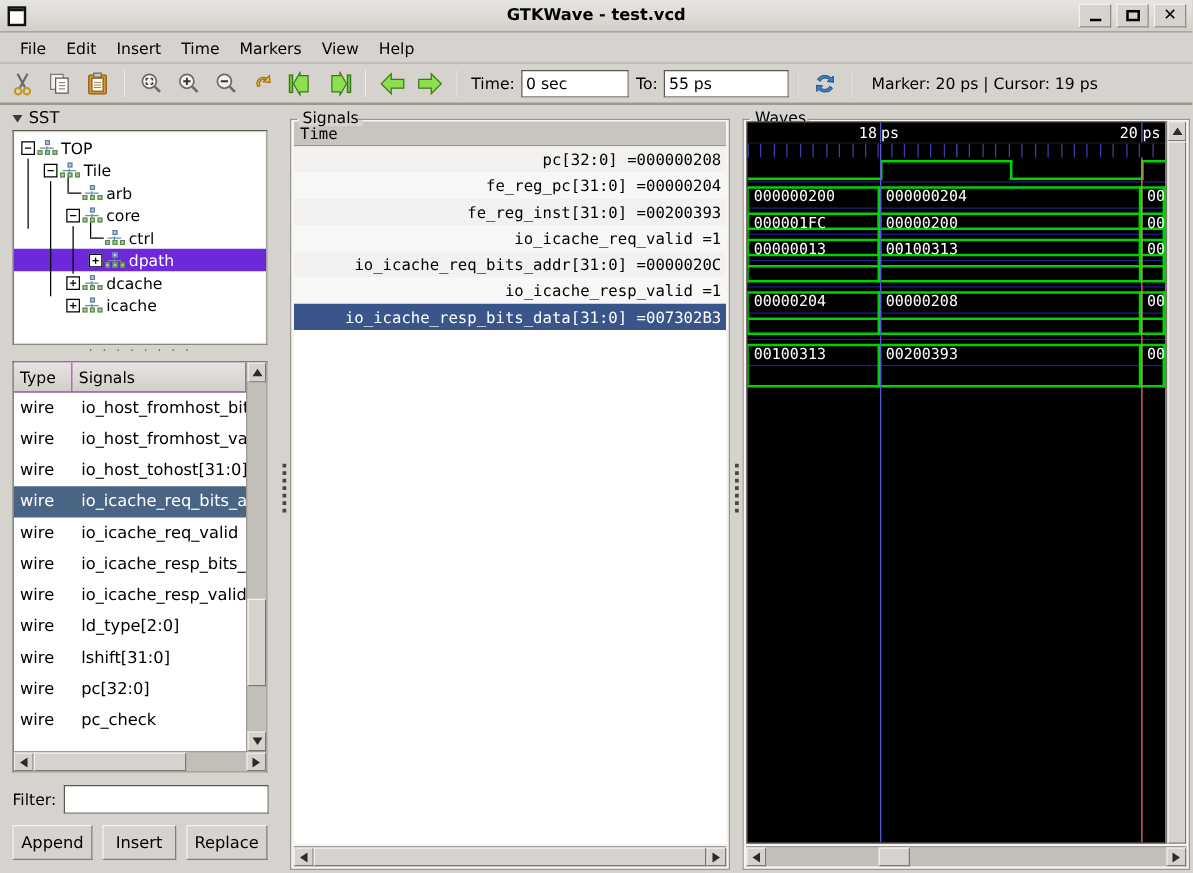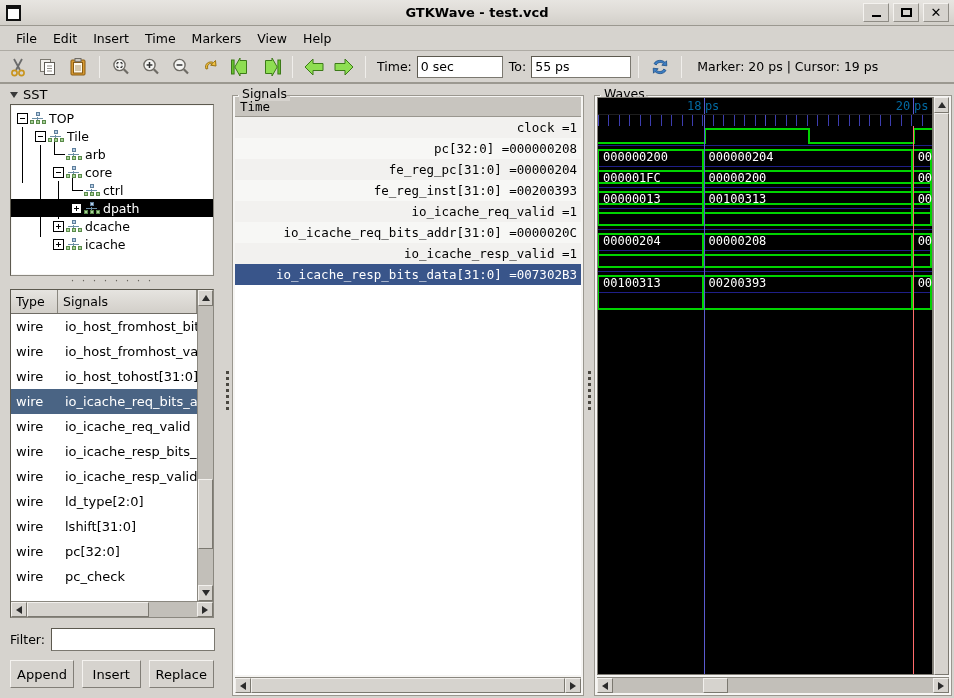--- a/index.html
+++ b/index.html
@@ -173,21 +173,21 @@
   #tree {
     padding: 4px 0 0 0;
     font-size: 12.5px;
   }
   .tnode {
     height: 18px;
     display: flex; align-items: center;
     position: relative;
     white-space: nowrap;
   }
-  .tnode.sel { background: #000000; color: #fff; }
+  .tnode.sel { background: #6d28d9; color: #fff; }
   .tbox {
     width: 11px; height: 11px;
     border: 1px solid #000;
     background: #fff;
     position: relative;
     flex: none;
     margin-right: 2px;
     cursor: pointer;
   }
   .tbox::before {
@@ -465,21 +465,21 @@
     flex: 1; min-width: 0;
     background: #000;
     position: relative;
     overflow: hidden;
     border: 1px solid #7f7c75;
   }
   #wave-ruler {
     height: 17px;
     position: relative;
     background: #000;
-    color: #0369a1;
+    color: #ffffff;
     font-family: "DejaVu Sans Mono", monospace;
     font-size: 12px;
     border-bottom: 1px solid #1e1e1e;
   }
   .ruler-lbl { position: absolute; top: 1px; white-space: nowrap; }
   #wave-ticks {
     height: 11px; position: relative; background: #000;
   }
   .tick { position: absolute; top: 0; width: 1px; height: 11px; background: #3d3daf; }
   .tick.major { height: 11px; background: #4a4ac6; }
@@ -879,21 +879,20 @@
           <i></i>
         </div>
     </div>
 
     <div id="sig-panel">
       <div id="sig-frame" class="frame-legend">
         <span class="legend-txt">Signals</span>
         <div id="sig-body">
           <div id="sig-timehdr">Time</div>
           <div id="sig-rows">
-              <div class="sigrow">clock =1</div>
               <div class="sigrow">pc[32:0] =000000208</div>
               <div class="sigrow">fe_reg_pc[31:0] =00000204</div>
               <div class="sigrow">fe_reg_inst[31:0] =00200393</div>
               <div class="sigrow">io_icache_req_valid =1</div>
               <div class="sigrow">io_icache_req_bits_addr[31:0] =0000020C</div>
               <div class="sigrow">io_icache_resp_valid =1</div>
               <div class="sigrow sel">io_icache_resp_bits_data[31:0] =007302B3</div>
             </div>
         </div>
         <div class="hsb" id="sig-hsb">

